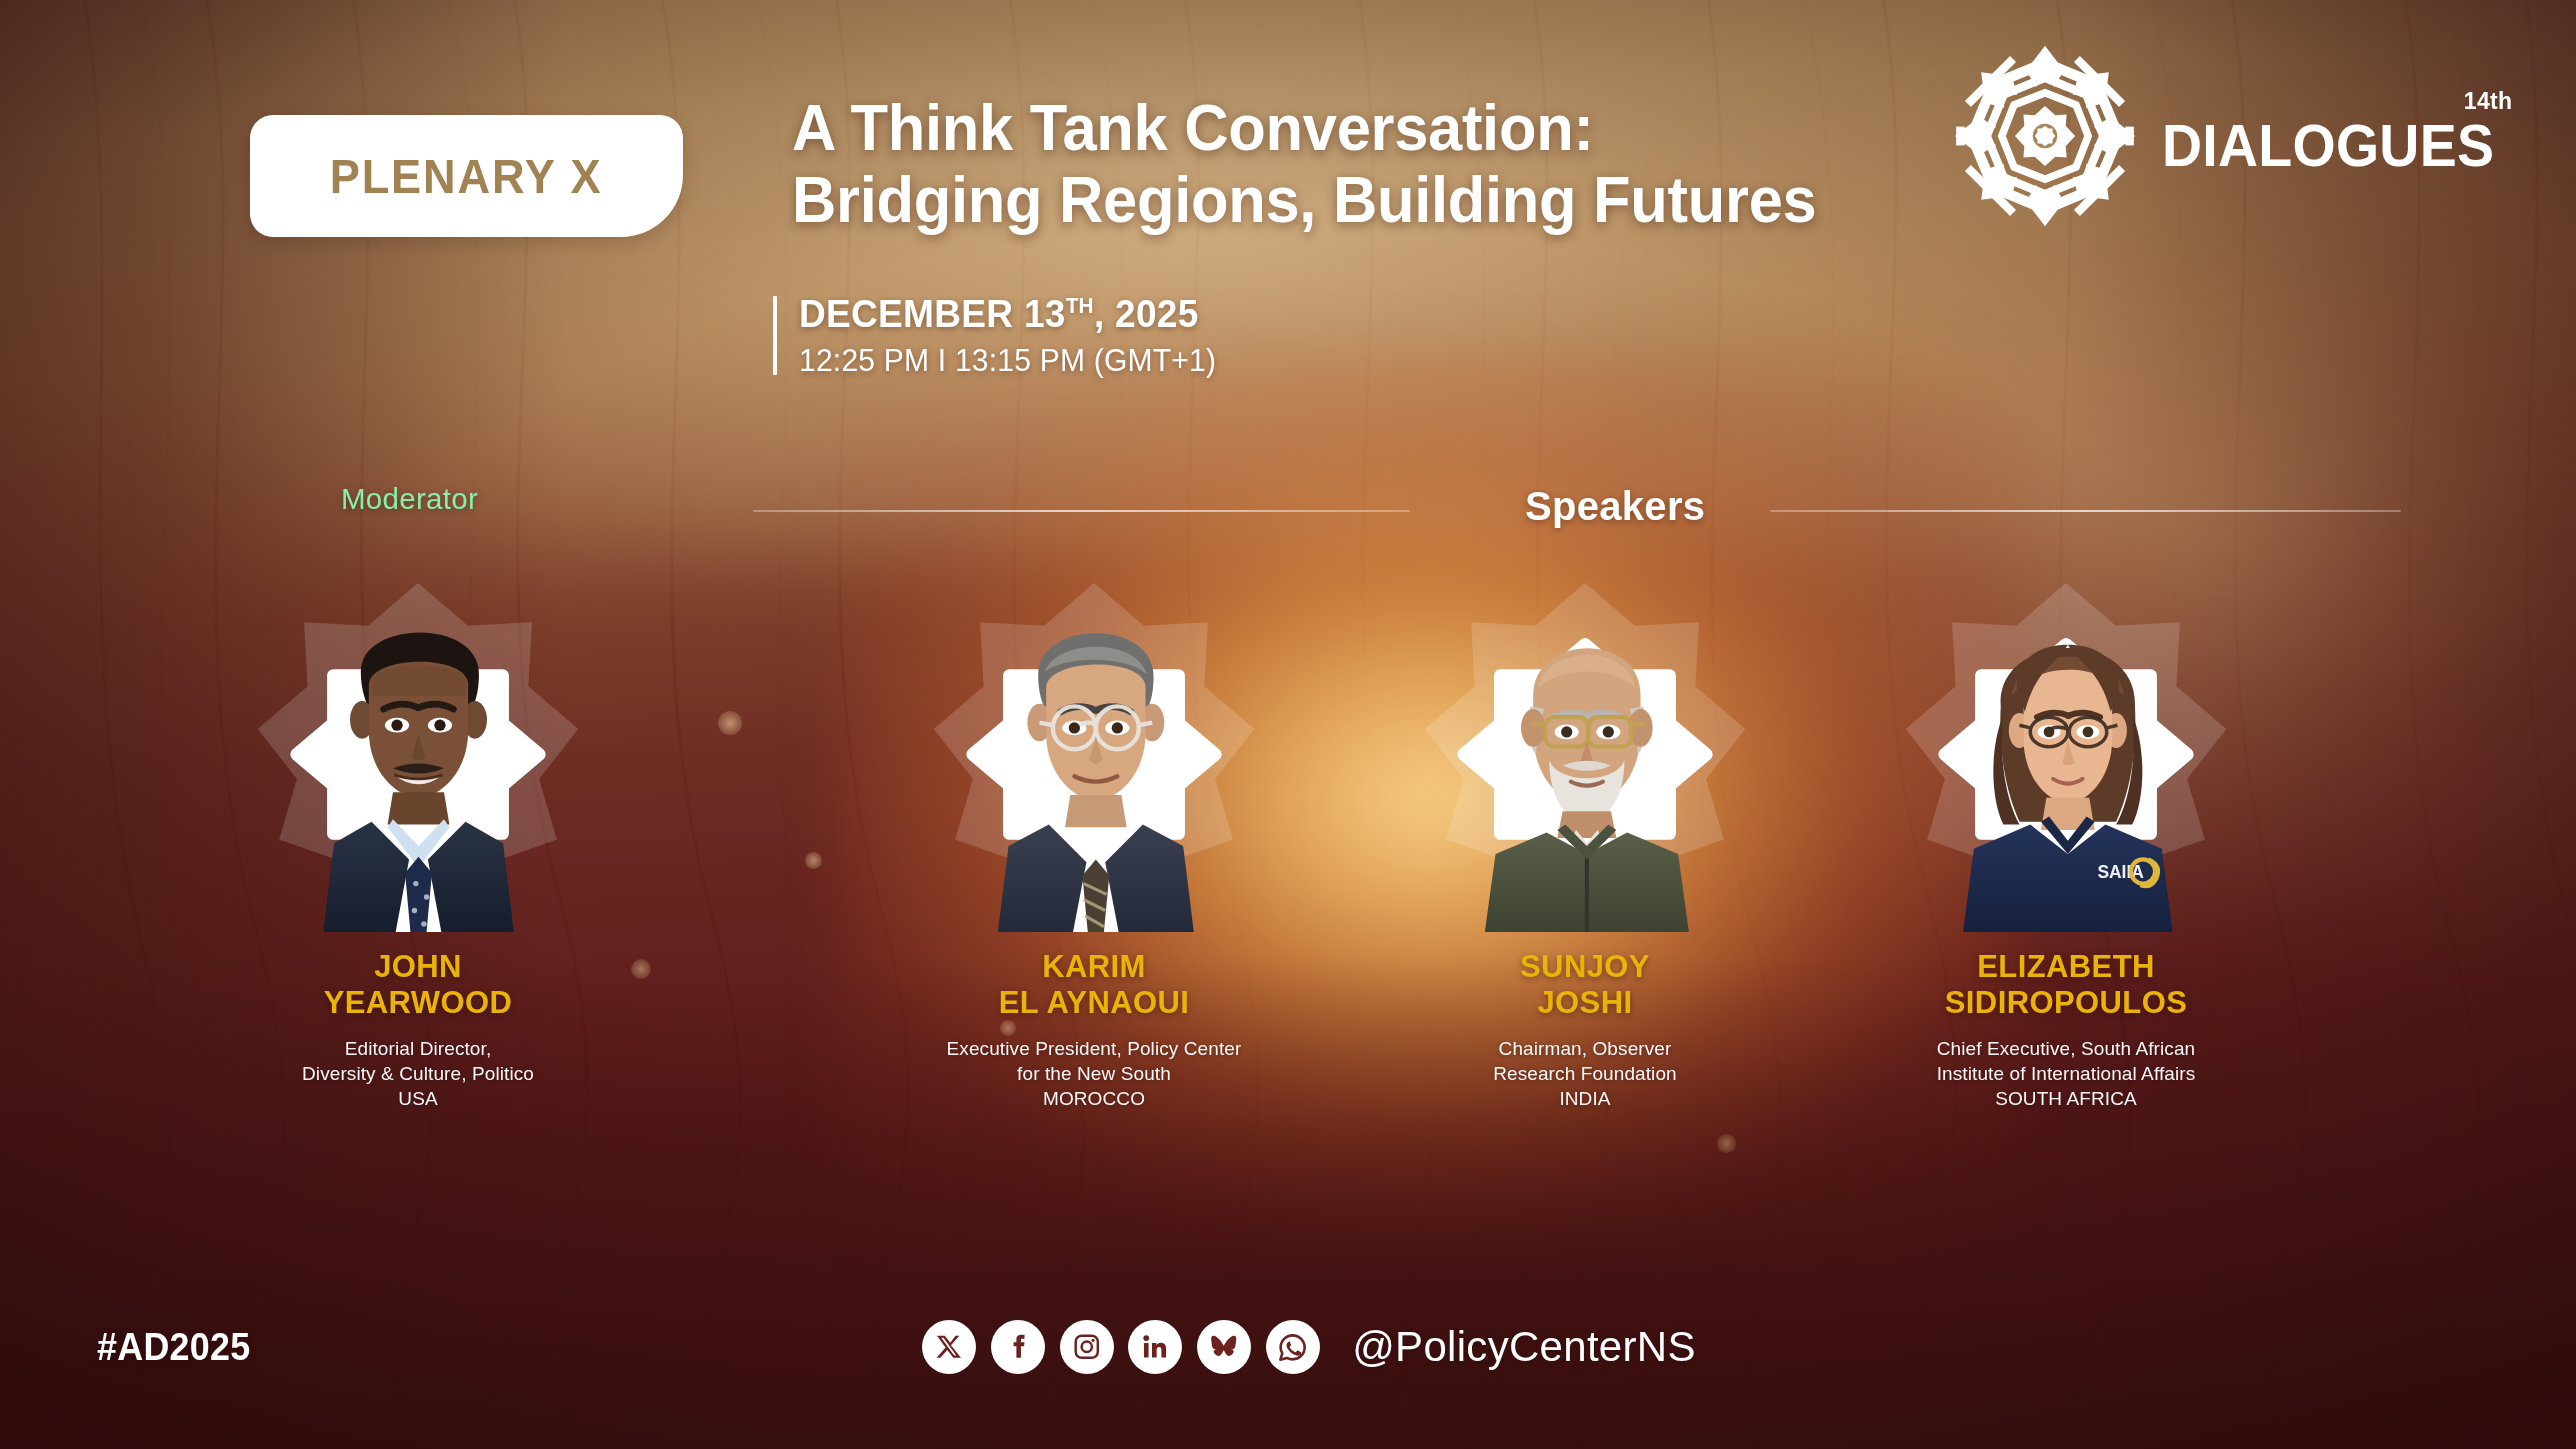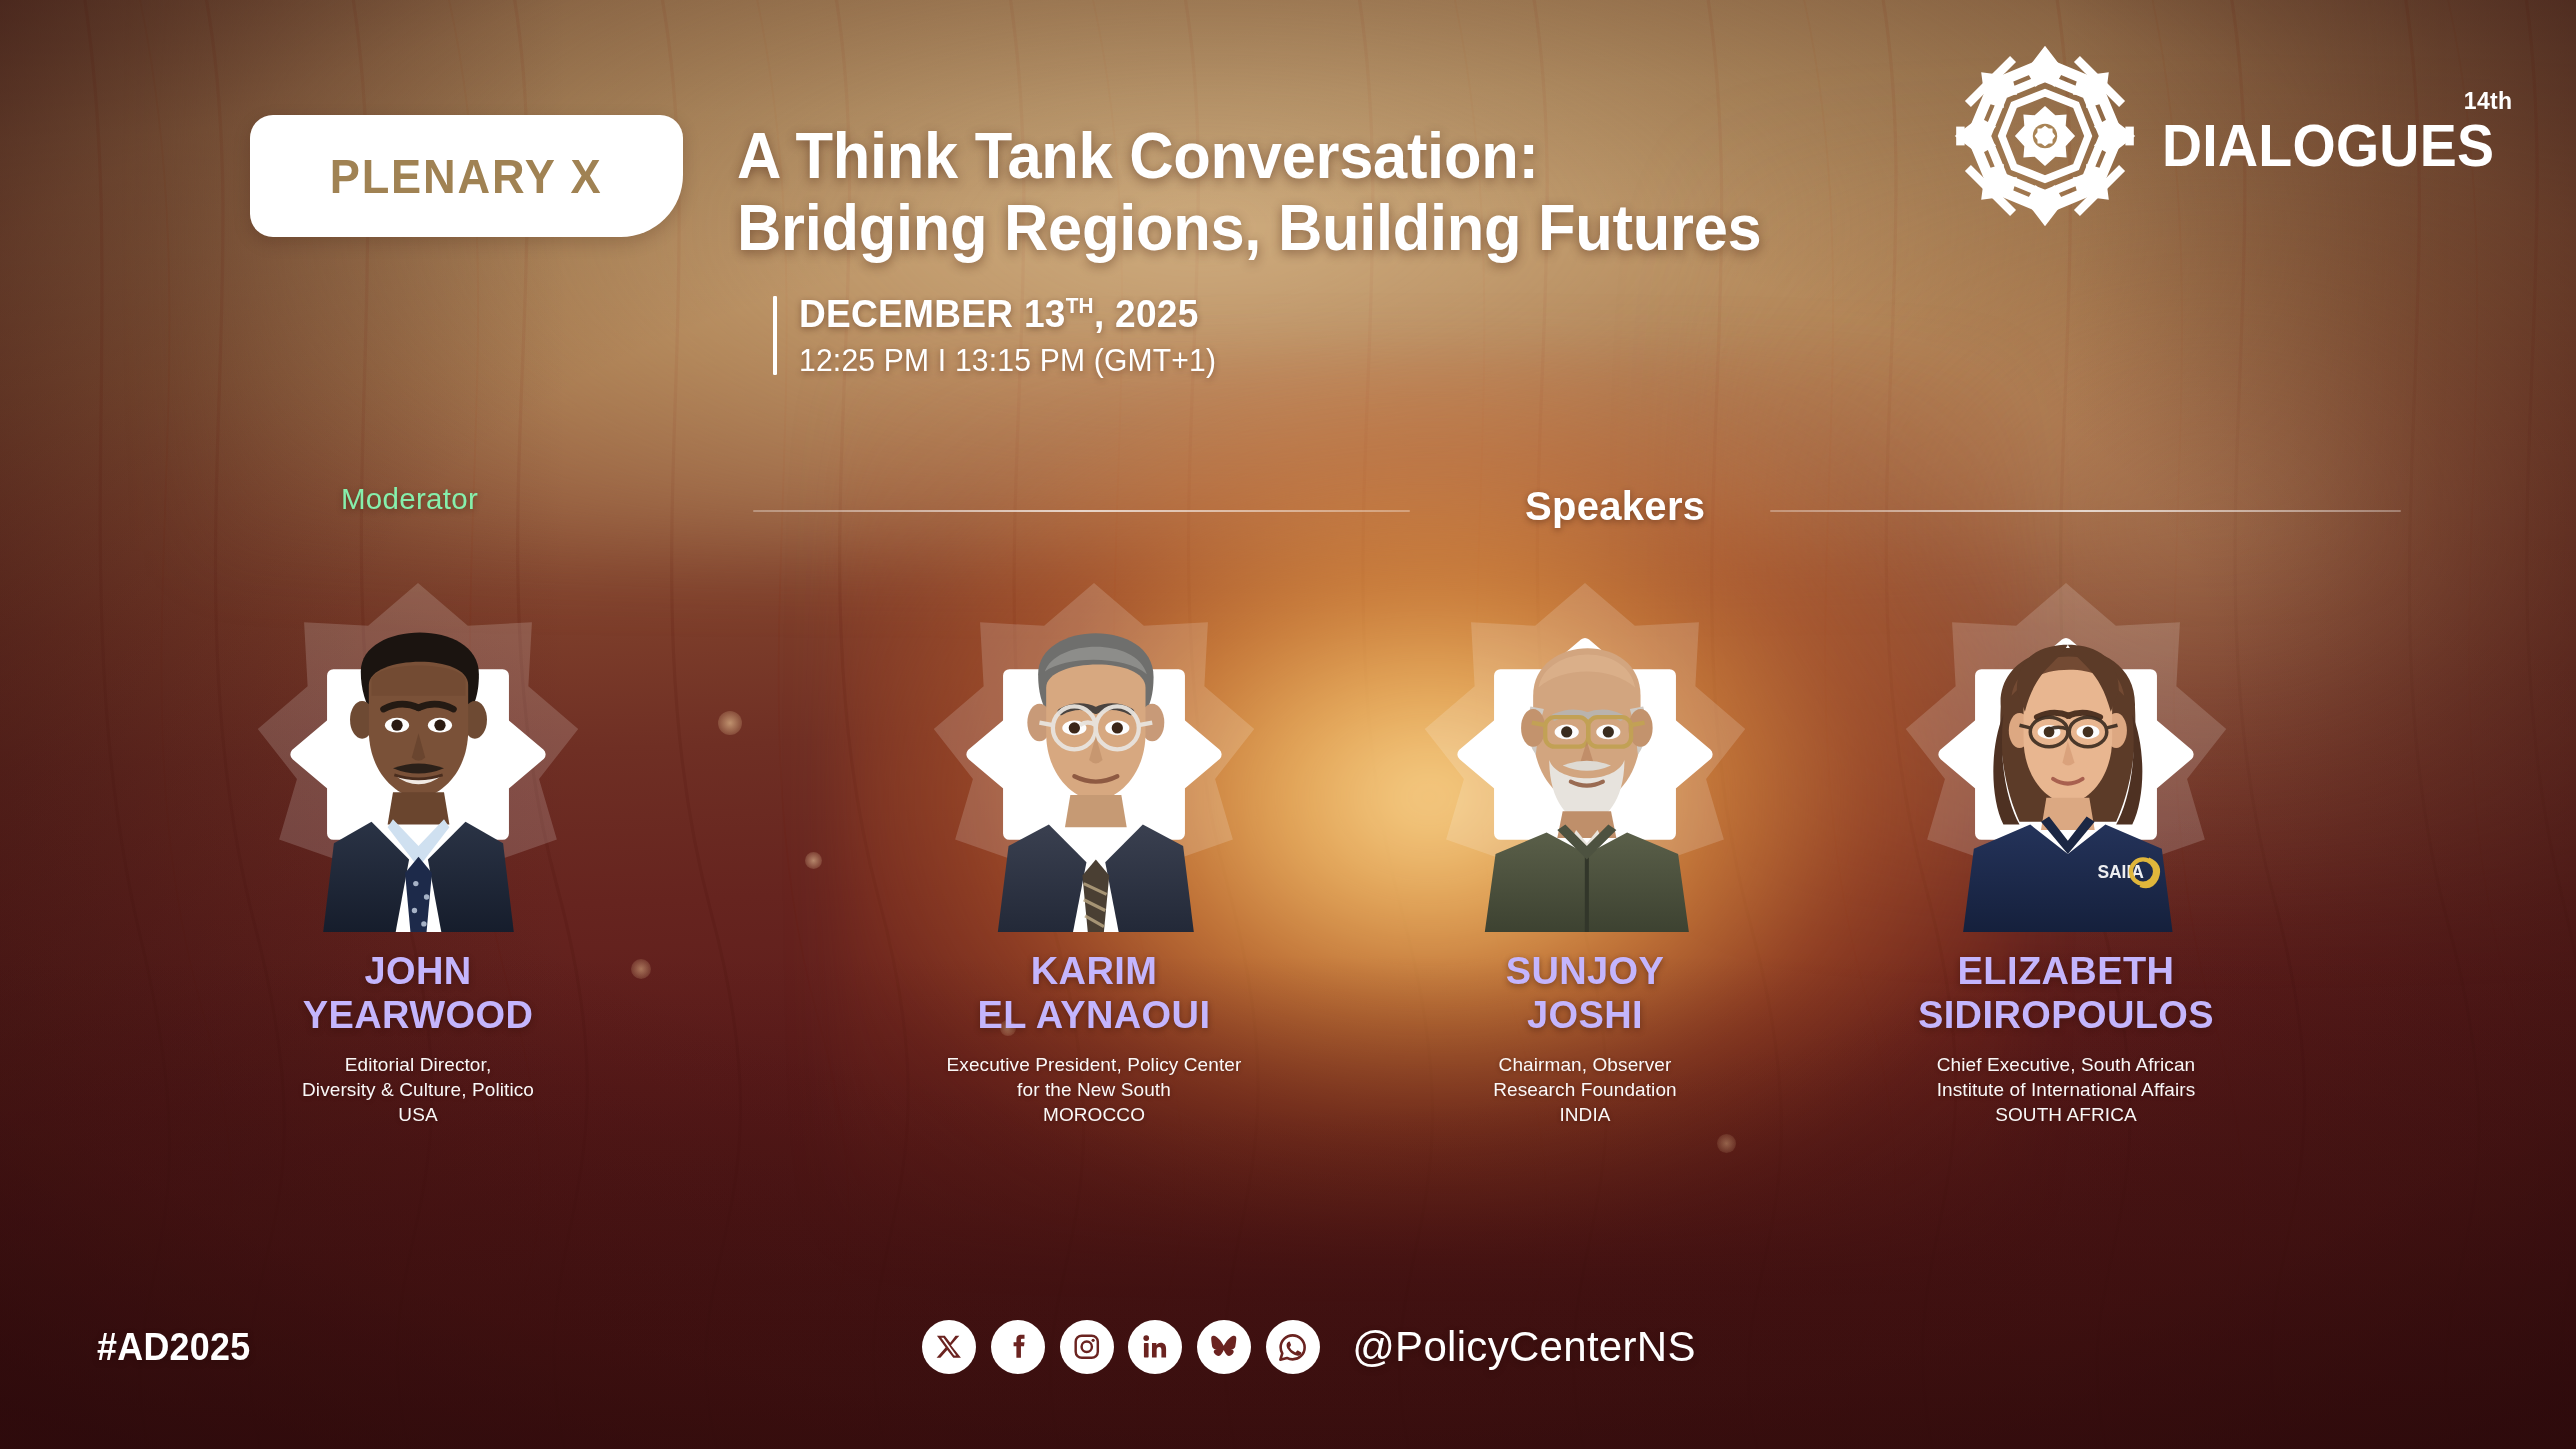--- a/index.html
+++ b/index.html
@@ -114,21 +114,21 @@
   .plenary-badge span{
     color:#a08253;
     font-size:48px;
     font-weight:700;
     letter-spacing:2px;
     font-stretch:condensed;
     transform:scaleX(.94);
   }
 
   .title-block{
-    position:absolute;left:737px;top:93px;width:1221px;margin-top:28px;
+    position:absolute;left:792px;top:93px;width:1221px;
   }
   .title-line{
     color:#fff;
     font-size:64px;
     line-height:1.12;
     font-weight:700;
     letter-spacing:-0.3px;
     text-shadow:0 3.4px 10.7px rgba(60,22,10,.45);
     transform:scaleX(.96);
     transform-origin:left center;
@@ -230,22 +230,22 @@
     width:282px;height:282px;margin-left:-141px;
   }
   .frame-svg{position:absolute;inset:0;width:100%;height:100%;}
   .photo-clip{
     position:absolute;left:-29.5px;top:-80px;
     width:341px;height:376px;
   }
   .photo-clip svg{width:100%;height:100%;display:block;}
 
   .p-name{
-    margin-top:16px;text-align:center;color:#c4b5fd;
-    font-size:38px;font-weight:700;line-height:1.16;letter-spacing:0.4px;
+    margin-top:16px;text-align:center;color:#eab308;
+    font-size:31px;font-weight:700;line-height:1.16;letter-spacing:0.4px;
     text-shadow:0 2px 6.7px rgba(50,16,8,.45);
   }
   .p-role{
     margin-top:14.8px;text-align:center;color:#fff;
     font-size:19px;font-weight:400;line-height:1.32;letter-spacing:0.1px;
     text-shadow:0 1.3px 5.4px rgba(50,16,8,.45);
     opacity:.97;
   }
 
   

